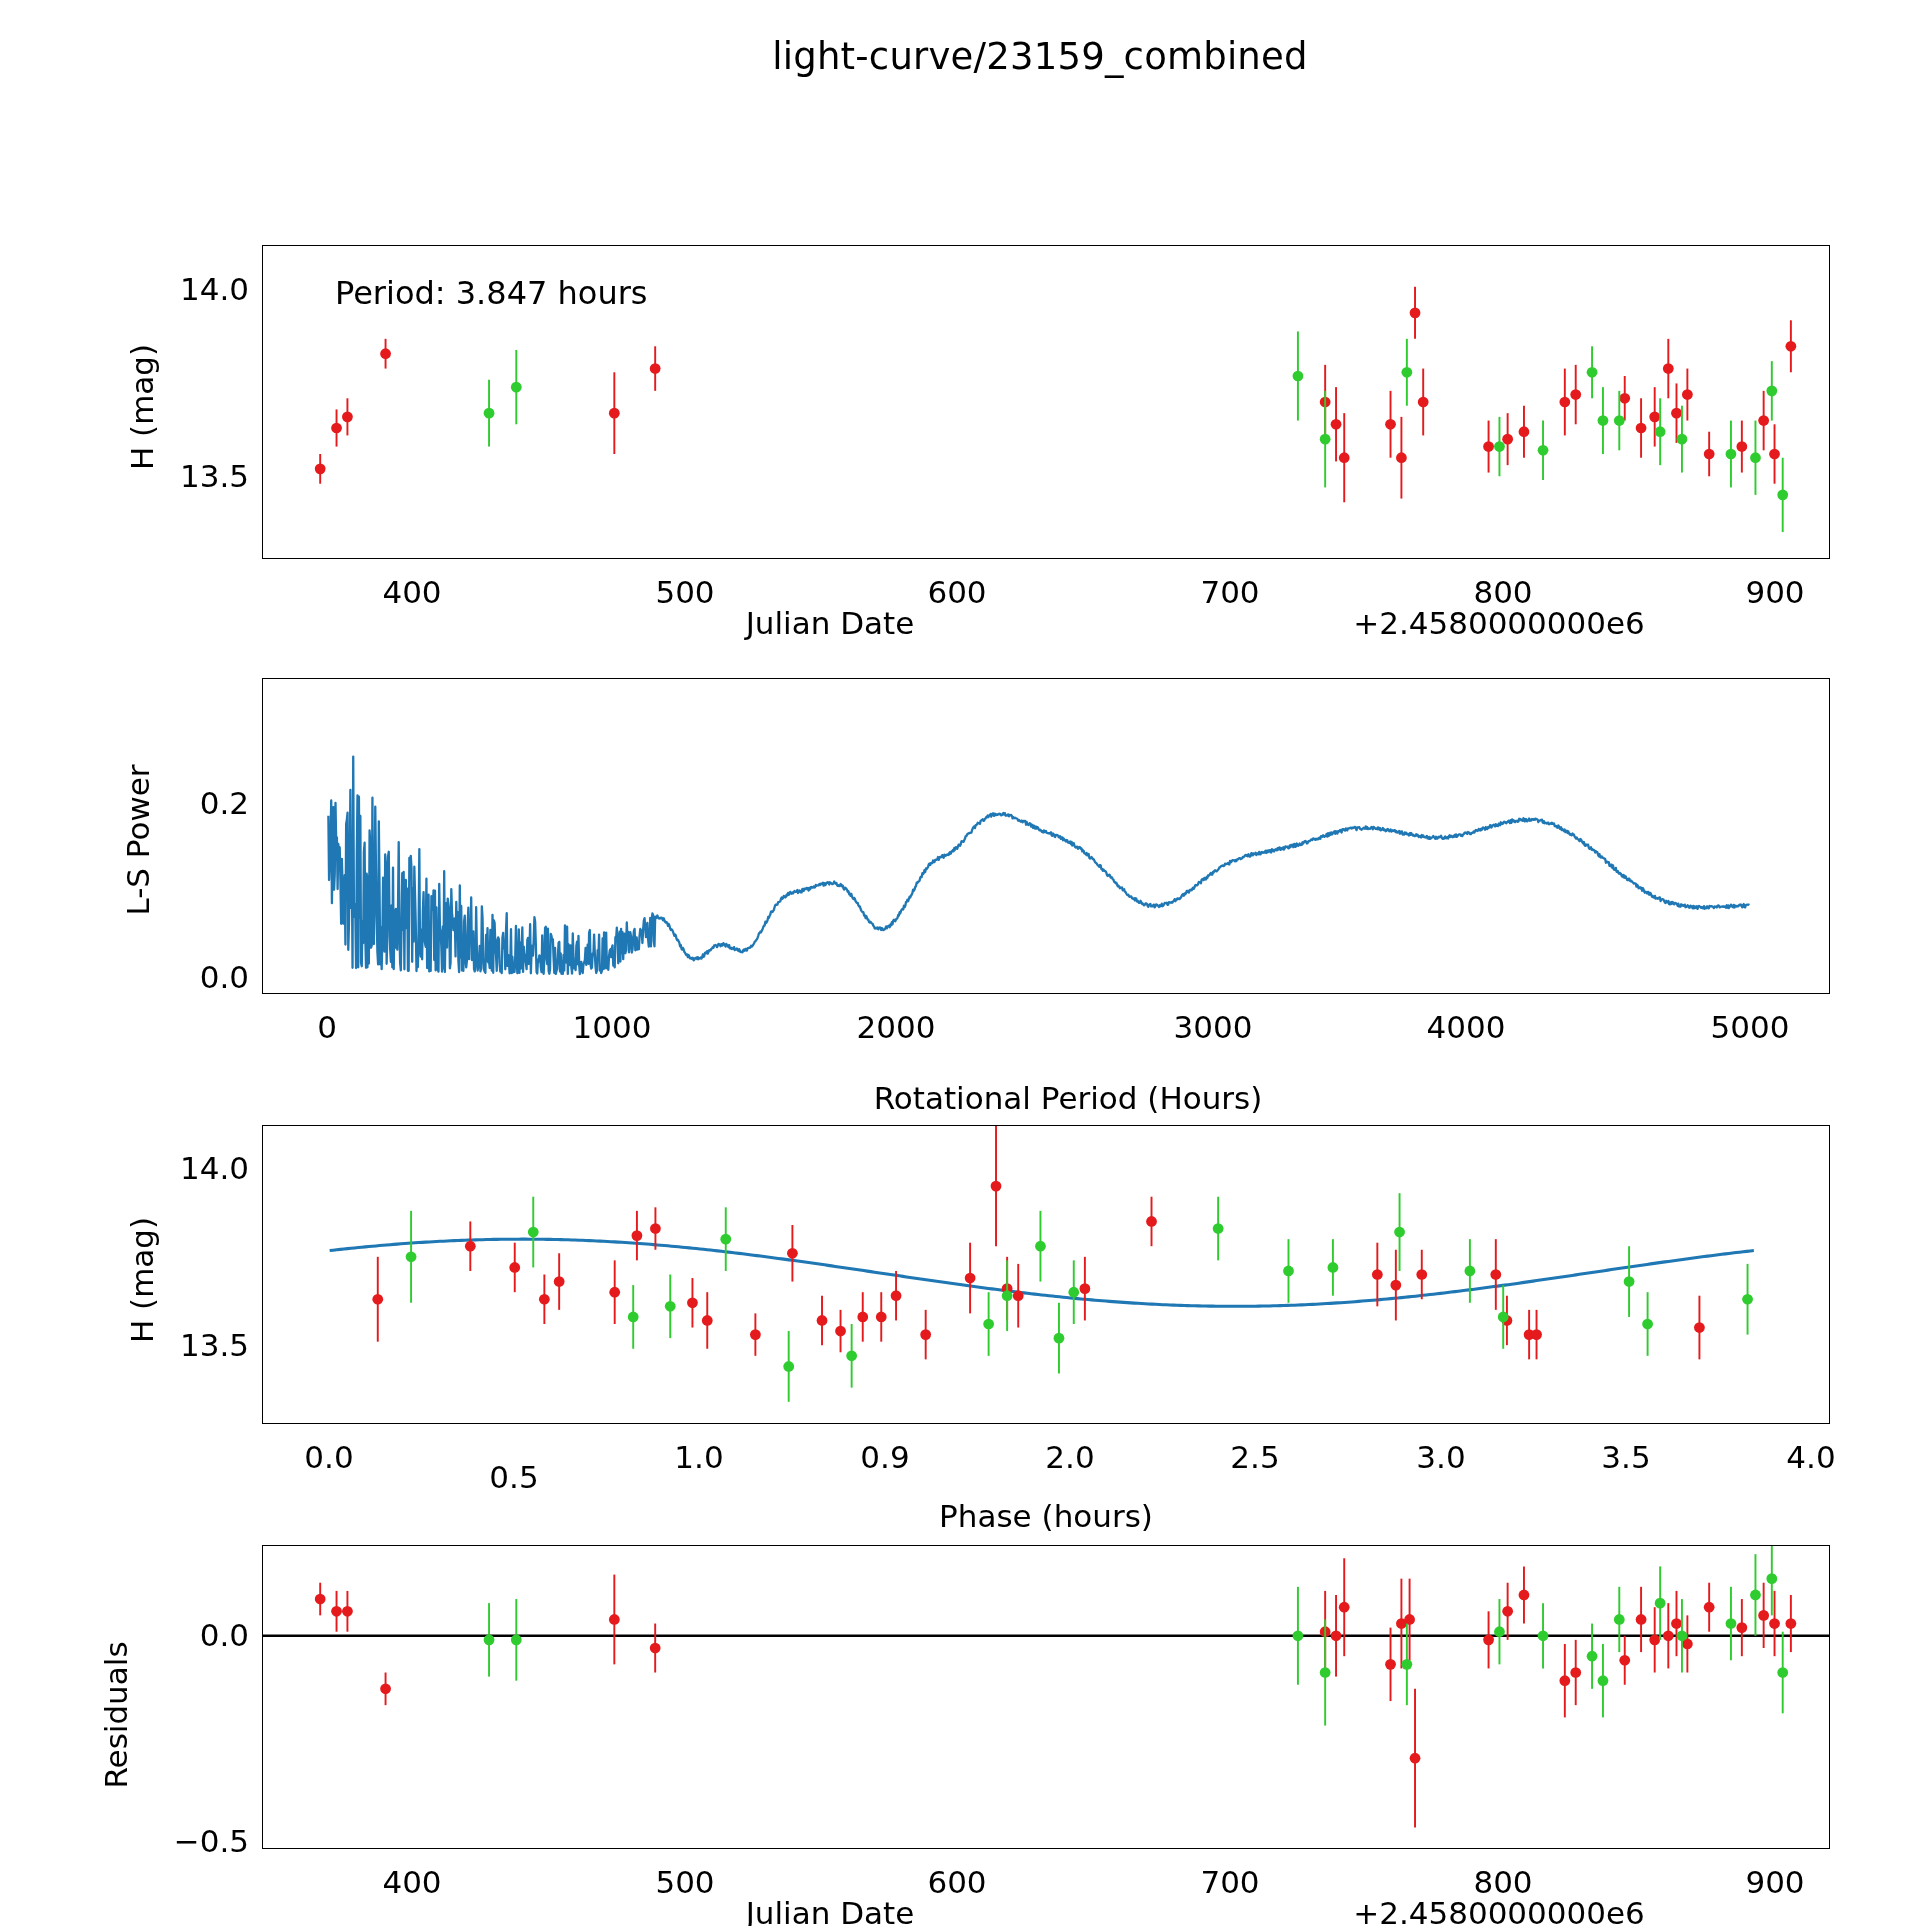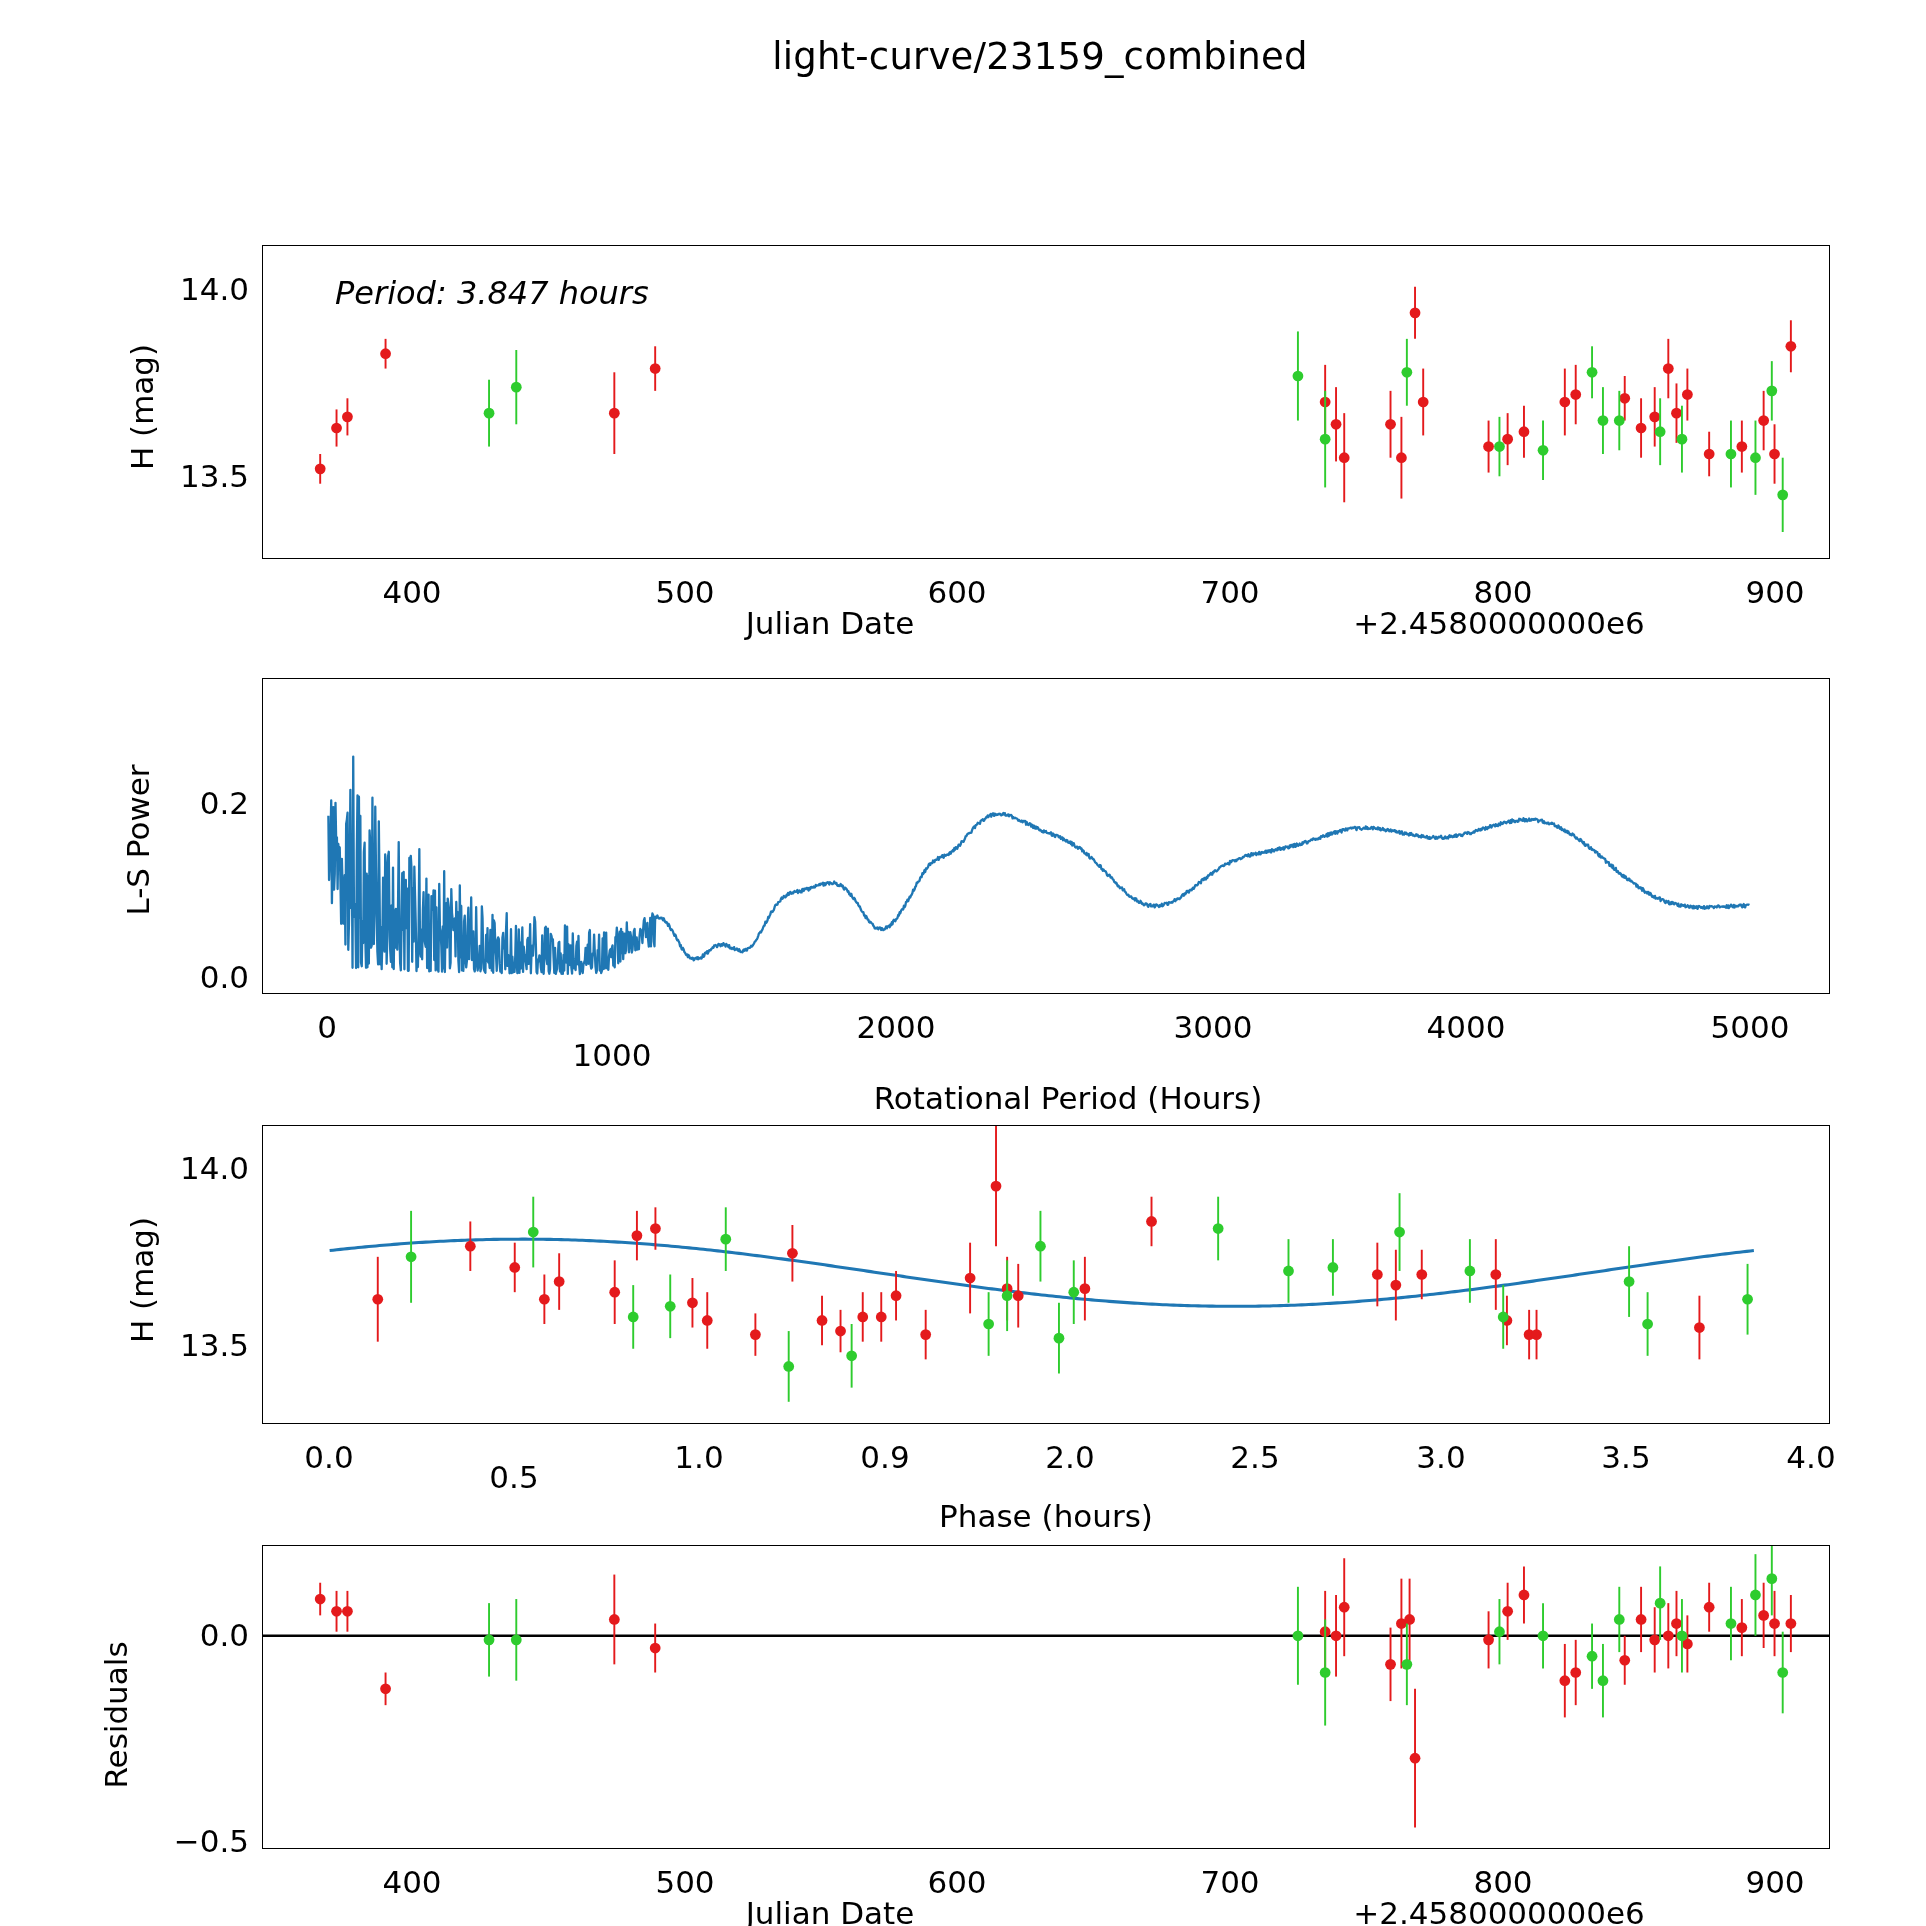--- a/index.html
+++ b/index.html
@@ -23,21 +23,20 @@
     position: absolute;
     top: 35px;
     left: 0;
     width: 2080px;
     text-align: center;
     font-size: 37px;
     letter-spacing: 0.2px;
   }
   .panel {
     position: absolute;
-    font-style: italic;
   }
   .axes {
     position: absolute;
     left: 0;
     top: 0;
     width: 100%;
     height: 100%;
     border: 1.9px solid #000000;
     box-sizing: border-box;
     overflow: hidden;
@@ -214,21 +213,21 @@
     <div class="axes">
       <svg class="plotsvg" id="svg-p2" viewBox="0 0 4070 820" preserveAspectRatio="none">
           <path d="M169.9 357.0 L171.7 525.1 L173.6 470.1 L175.4 420.8 L177.3 317.3 L179.1 585.5 L181.0 433.7 L182.8 334.5 L184.7 550.3 L186.5 508.3 L188.4 323.5 L190.2 424.6 L192.1 413.6 L193.9 548.5 L195.7 430.9 L197.6 459.6 L199.4 440.0 L201.3 529.2 L203.1 639.4 L205.0 469.7 L206.8 540.7 L208.7 638.9 L210.5 557.7 L212.4 512.3 L214.2 693.3 L216.1 378.4 L217.9 367.8 L219.8 349.2 L221.6 707.3 L223.4 640.6 L225.3 506.0 L227.1 289.5 L229.0 598.2 L230.8 466.6 L232.7 754.0 L234.5 202.6 L236.4 621.3 L238.2 587.5 L240.1 621.8 L241.9 754.8 L243.8 454.6 L245.6 304.0 L247.5 752.9 L249.3 307.2 L251.1 622.8 L253.0 357.5 L254.8 740.8 L256.7 750.1 L258.5 631.7 L260.4 689.7 L262.2 452.3 L264.1 427.6 L265.9 675.0 L267.8 754.0 L269.6 508.3 L271.5 753.0 L273.3 515.6 L275.1 743.0 L277.0 395.6 L278.8 429.6 L280.7 701.8 L282.5 696.5 L284.4 309.8 L286.2 644.4 L288.1 692.1 L289.9 582.2 L291.8 333.4 L293.6 492.4 L295.5 619.7 L297.3 711.8 L299.2 745.5 L301.0 371.8 L302.8 536.5 L304.7 745.4 L306.5 647.6 L308.4 757.9 L310.2 678.5 L312.1 518.5 L313.9 691.3 L315.8 711.9 L317.6 458.3 L319.5 488.9 L321.3 743.6 L323.2 672.7 L325.0 463.5 L326.9 451.2 L328.7 625.7 L330.5 705.3 L332.4 738.8 L334.2 591.4 L336.1 752.7 L337.9 492.6 L339.8 757.4 L341.6 603.5 L343.5 701.9 L345.3 600.1 L347.2 668.2 L349.0 706.8 L350.9 597.7 L352.7 426.0 L354.6 651.5 L356.4 741.3 L358.2 760.8 L360.1 647.2 L361.9 507.1 L363.8 655.1 L365.6 503.6 L367.5 758.0 L369.3 529.6 L371.2 524.5 L373.0 650.6 L374.9 547.4 L376.7 761.9 L378.6 762.0 L380.4 466.9 L382.3 481.9 L384.1 461.9 L385.9 494.7 L387.8 738.6 L389.6 546.5 L391.5 685.9 L393.3 490.1 L395.2 565.8 L397.0 638.8 L398.9 762.8 L400.7 717.9 L402.6 752.1 L404.4 652.4 L406.3 444.2 L408.1 709.3 L410.0 724.8 L411.8 654.7 L413.6 731.9 L415.5 605.3 L417.3 556.9 L419.2 675.3 L421.0 689.7 L422.9 699.5 L424.7 521.1 L426.6 754.8 L428.4 740.2 L430.3 563.0 L432.1 763.7 L434.0 727.8 L435.8 762.3 L437.7 567.3 L439.5 588.0 L441.3 603.1 L443.2 551.8 L445.0 734.0 L446.9 552.7 L448.7 760.9 L450.6 596.4 L452.4 708.1 L454.3 758.0 L456.1 764.1 L458.0 535.3 L459.8 650.4 L461.7 661.0 L463.5 698.5 L465.4 764.2 L467.2 646.3 L469.0 755.7 L470.9 502.1 L472.7 765.1 L474.6 627.5 L476.4 585.1 L478.3 701.3 L480.1 573.5 L482.0 587.7 L483.8 604.4 L485.7 755.6 L487.5 741.2 L489.4 548.6 L491.2 610.7 L493.1 629.3 L494.9 655.7 L496.7 650.8 L498.6 625.4 L500.4 724.4 L502.3 582.2 L504.1 654.2 L506.0 609.0 L507.8 735.4 L509.7 765.6 L511.5 539.0 L513.4 727.0 L515.2 592.7 L517.1 761.0 L518.9 718.9 L520.8 762.3 L522.6 633.9 L524.4 618.1 L526.3 734.5 L528.1 753.2 L530.0 735.5 L531.8 645.4 L533.7 597.4 L535.5 731.5 L537.4 647.3 L539.2 684.0 L541.1 570.4 L542.9 733.9 L544.8 719.1 L546.6 659.1 L548.5 756.9 L550.3 763.5 L552.1 744.2 L554.0 596.0 L555.8 706.0 L557.7 761.2 L559.5 751.4 L561.4 736.9 L563.2 696.7 L565.1 763.4 L566.9 755.1 L568.8 593.7 L570.6 624.6 L572.5 729.8 L574.3 759.6 L576.2 764.3 L578.0 767.0 L579.8 668.3 L581.7 735.8 L583.5 650.4 L585.4 740.5 L587.2 730.6 L589.1 754.7 L590.9 655.4 L592.8 670.3 L594.6 761.7 L596.5 616.0 L598.3 767.3 L600.2 630.6 L602.0 637.5 L603.9 700.0 L605.7 722.3 L607.5 762.1 L609.4 680.9 L611.2 674.6 L613.1 679.5 L614.9 743.3 L616.8 764.2 L618.6 754.7 L620.5 767.8 L622.3 675.2 L624.2 663.0 L626.0 703.4 L627.9 685.9 L629.7 758.0 L631.6 657.8 L633.4 611.7 L635.2 749.3 L637.1 720.3 L638.9 726.3 L640.8 768.4 L642.6 756.6 L644.5 653.5 L646.3 768.2 L648.2 725.3 L650.0 766.0 L651.9 753.8 L653.7 764.7 L655.6 725.0 L657.4 644.9 L659.3 740.2 L661.1 768.3 L662.9 766.6 L664.8 653.6 L666.6 767.6 L668.5 688.4 L670.3 756.1 L672.2 694.9 L674.0 649.0 L675.9 765.0 L677.7 698.8 L679.6 718.8 L681.4 732.4 L683.3 742.0 L685.1 757.9 L687.0 681.4 L688.8 676.2 L690.6 743.9 L692.5 706.9 L694.3 640.5 L696.2 768.5 L698.0 711.7 L699.9 696.6 L701.7 722.3 L703.6 681.1 L705.4 622.2 L707.3 633.8 L709.1 693.4 L711.0 765.0 L712.8 769.0 L714.7 732.0 L716.5 737.3 L718.3 721.6 L720.2 725.7 L722.0 752.7 L723.9 765.5 L725.7 669.5 L727.6 755.7 L729.4 769.7 L731.3 727.4 L733.1 650.2 L735.0 647.2 L736.8 727.8 L738.7 744.5 L740.5 651.7 L742.4 763.3 L744.2 769.6 L746.0 758.2 L747.9 665.4 L749.7 670.6 L751.6 682.9 L753.4 679.6 L755.3 729.4 L757.1 767.4 L759.0 702.0 L760.8 770.1 L762.7 762.4 L764.5 757.1 L766.4 724.6 L768.2 689.3 L770.0 686.4 L771.9 763.9 L773.7 716.7 L775.6 769.8 L777.4 737.6 L779.3 770.0 L781.1 720.8 L783.0 761.4 L784.8 643.3 L786.7 716.6 L788.5 740.8 L790.4 646.9 L792.2 770.3 L794.1 693.3 L795.9 747.1 L797.7 737.8 L799.6 695.7 L801.4 752.5 L803.3 769.1 L805.1 664.4 L807.0 730.4 L808.8 755.5 L810.7 746.6 L812.5 760.0 L814.4 697.3 L816.2 686.0 L818.1 745.1 L819.9 671.2 L821.8 747.5 L823.6 770.5 L825.4 739.3 L827.3 738.9 L829.1 760.3 L831.0 767.8 L832.8 745.8 L834.7 739.9 L836.5 734.4 L838.4 702.0 L840.2 746.5 L842.1 720.6 L843.9 693.6 L845.8 743.8 L847.6 662.1 L849.5 655.5 L851.3 745.9 L853.1 756.2 L855.0 753.3 L856.8 716.8 L858.7 722.1 L860.5 667.3 L862.4 715.7 L864.2 751.4 L866.1 767.7 L867.9 761.0 L869.8 707.9 L871.6 732.2 L873.5 667.3 L875.3 761.2 L877.2 752.8 L879.0 767.8 L880.8 761.8 L882.7 677.4 L884.5 757.3 L886.4 661.9 L888.2 756.0 L890.1 720.8 L891.9 662.1 L893.8 755.6 L895.6 744.6 L897.5 759.4 L899.3 723.6 L901.2 709.3 L903.0 705.9 L904.9 726.4 L906.7 702.6 L908.5 695.6 L910.4 748.5 L912.2 744.1 L914.1 753.0 L915.9 673.9 L917.8 678.1 L919.6 649.3 L921.5 682.1 L923.3 742.5 L925.2 679.7 L927.0 660.1 L928.9 737.8 L930.7 652.5 L932.6 715.8 L934.4 661.4 L936.2 731.5 L938.1 673.2 L939.9 664.9 L941.8 716.1 L943.6 707.8 L945.5 635.9 L947.3 685.6 L949.2 660.3 L951.0 713.7 L952.9 693.1 L954.7 661.4 L956.6 672.8 L958.4 714.3 L960.3 706.9 L962.1 680.5 L963.9 658.2 L965.8 652.4 L967.6 708.4 L969.5 707.0 L971.3 675.0 L973.2 706.5 L975.0 704.0 L976.9 705.9 L978.7 670.9 L980.6 652.9 L982.4 655.7 L984.3 665.3 L986.1 689.5 L988.0 653.9 L989.8 630.6 L991.6 624.7 L993.5 647.0 L995.3 673.9 L997.2 652.4 L999.0 636.7 L1000.9 679.9 L1002.7 698.7 L1004.6 696.2 L1006.4 623.7 L1008.3 698.2 L1010.1 632.8 L1012.0 612.4 L1013.8 616.1 L1015.7 685.6 L1017.5 697.9 L1019.3 620.6 L1021.2 624.8 L1023.0 622.1 L1024.9 617.5 L1026.7 623.2 L1028.6 625.4 L1030.4 625.7 L1032.3 623.3 L1034.1 624.9 L1036.0 623.2 L1037.8 626.2 L1039.7 630.3 L1041.5 624.8 L1043.4 630.0 L1045.2 634.6 L1047.0 636.2 L1048.9 634.6 L1050.7 637.8 L1052.6 644.9 L1054.4 639.6 L1056.3 643.5 L1058.1 651.4 L1060.0 655.4 L1061.8 653.5 L1063.7 655.9 L1065.5 659.3 L1067.4 665.7 L1069.2 670.9 L1071.1 667.0 L1072.9 670.1 L1074.7 678.2 L1076.6 682.5 L1078.4 680.9 L1080.3 685.1 L1082.1 688.8 L1084.0 698.2 L1085.8 694.7 L1087.7 704.8 L1089.5 706.8 L1091.4 702.3 L1093.2 705.7 L1095.1 713.1 L1096.9 715.2 L1098.8 719.1 L1100.6 721.1 L1102.4 719.2 L1104.3 726.2 L1106.1 720.8 L1108.0 724.3 L1109.8 729.3 L1111.7 729.8 L1113.5 730.6 L1115.4 728.0 L1117.2 728.1 L1119.1 734.6 L1120.9 733.2 L1122.8 729.2 L1124.6 729.6 L1126.5 727.2 L1128.3 731.6 L1130.1 726.5 L1132.0 731.8 L1133.8 728.8 L1135.7 729.6 L1137.5 727.1 L1139.4 730.1 L1141.2 727.2 L1143.1 719.4 L1144.9 725.8 L1146.8 723.6 L1148.6 715.2 L1150.5 714.0 L1152.3 716.1 L1154.2 710.7 L1156.0 717.1 L1157.8 712.8 L1159.7 708.3 L1161.5 708.1 L1163.4 708.8 L1165.2 704.6 L1167.1 703.7 L1168.9 700.2 L1170.8 701.6 L1172.6 695.8 L1174.5 695.3 L1176.3 694.7 L1178.2 697.0 L1180.0 700.2 L1181.9 696.5 L1183.7 691.8 L1185.5 692.2 L1187.4 693.8 L1189.2 697.8 L1191.1 692.4 L1192.9 696.0 L1194.8 695.9 L1196.6 689.6 L1198.5 693.3 L1200.3 694.4 L1202.2 699.0 L1204.0 692.0 L1205.9 694.2 L1207.7 695.1 L1209.6 700.0 L1211.4 694.9 L1213.2 703.3 L1215.1 703.8 L1216.9 701.9 L1218.8 705.1 L1220.6 702.3 L1222.5 704.3 L1224.3 700.2 L1226.2 708.1 L1228.0 705.7 L1229.9 706.4 L1231.7 703.5 L1233.6 707.5 L1235.4 710.3 L1237.3 705.4 L1239.1 708.6 L1240.9 712.8 L1242.8 711.8 L1244.6 713.3 L1246.5 713.6 L1248.3 707.6 L1250.2 706.2 L1252.0 709.7 L1253.9 704.7 L1255.7 706.6 L1257.6 709.4 L1259.4 703.3 L1261.3 702.1 L1263.1 701.9 L1265.0 702.2 L1266.8 700.3 L1268.6 696.7 L1270.5 698.8 L1272.3 696.7 L1274.2 693.6 L1276.0 691.2 L1277.9 686.3 L1279.7 685.1 L1281.6 681.6 L1283.4 680.0 L1285.3 676.2 L1287.1 670.8 L1289.0 664.1 L1290.8 663.5 L1292.6 659.7 L1294.5 661.7 L1296.3 657.1 L1298.2 653.8 L1300.0 648.3 L1301.9 644.0 L1303.7 643.8 L1305.6 633.6 L1307.4 637.3 L1309.3 634.7 L1311.1 630.9 L1313.0 621.6 L1314.8 624.0 L1316.7 618.5 L1318.5 614.7 L1320.3 607.5 L1322.2 607.0 L1324.0 608.3 L1325.9 605.9 L1327.7 603.0 L1329.6 596.0 L1331.4 590.6 L1333.3 588.8 L1335.1 589.8 L1337.0 589.3 L1338.8 582.9 L1340.7 582.5 L1342.5 581.7 L1344.4 581.1 L1346.2 574.0 L1348.0 570.6 L1349.9 573.9 L1351.7 571.4 L1353.6 566.4 L1355.4 567.7 L1357.3 570.4 L1359.1 568.4 L1361.0 563.2 L1362.8 565.2 L1364.7 558.5 L1366.5 563.7 L1368.4 561.0 L1370.2 555.8 L1372.1 560.2 L1373.9 560.9 L1375.7 557.6 L1377.6 559.9 L1379.4 557.0 L1381.3 553.6 L1383.1 555.2 L1385.0 555.9 L1386.8 554.2 L1388.7 550.9 L1390.5 558.9 L1392.4 555.7 L1394.2 552.2 L1396.1 553.4 L1397.9 557.4 L1399.8 557.3 L1401.6 548.6 L1403.4 548.2 L1405.3 553.5 L1407.1 547.4 L1409.0 549.1 L1410.8 547.2 L1412.7 545.5 L1414.5 549.4 L1416.4 545.9 L1418.2 552.5 L1420.1 545.4 L1421.9 549.1 L1423.8 543.5 L1425.6 543.1 L1427.5 544.5 L1429.3 544.8 L1431.1 541.8 L1433.0 544.4 L1434.8 543.9 L1436.7 537.8 L1438.5 540.2 L1440.4 538.7 L1442.2 538.8 L1444.1 538.8 L1445.9 535.2 L1447.8 538.2 L1449.6 534.3 L1451.5 535.7 L1453.3 534.1 L1455.2 532.0 L1457.0 539.8 L1458.8 533.0 L1460.7 538.5 L1462.5 536.8 L1464.4 532.1 L1466.2 532.6 L1468.1 530.5 L1469.9 533.4 L1471.8 536.7 L1473.6 530.9 L1475.5 532.9 L1477.3 532.9 L1479.2 535.8 L1481.0 535.5 L1482.9 533.5 L1484.7 528.8 L1486.5 533.0 L1488.4 534.8 L1490.2 532.6 L1492.1 538.7 L1493.9 540.1 L1495.8 538.6 L1497.6 540.9 L1499.5 539.5 L1501.3 535.2 L1503.2 541.1 L1505.0 538.8 L1506.9 540.0 L1508.7 547.3 L1510.6 550.1 L1512.4 544.8 L1514.2 545.7 L1516.1 547.7 L1517.9 550.8 L1519.8 555.9 L1521.6 554.4 L1523.5 562.2 L1525.3 559.8 L1527.2 566.3 L1529.0 561.2 L1530.9 568.5 L1532.7 572.2 L1534.6 574.6 L1536.4 571.5 L1538.3 574.0 L1540.1 580.0 L1541.9 583.0 L1543.8 585.2 L1545.6 584.7 L1547.5 591.0 L1549.3 593.8 L1551.2 593.9 L1553.0 599.9 L1554.9 604.6 L1556.7 607.5 L1558.6 608.8 L1560.4 608.9 L1562.3 617.9 L1564.1 617.0 L1566.0 624.2 L1567.8 618.9 L1569.6 623.3 L1571.5 628.3 L1573.3 628.6 L1575.2 634.7 L1577.0 636.0 L1578.9 633.9 L1580.7 636.6 L1582.6 638.2 L1584.4 639.2 L1586.3 644.4 L1588.1 646.5 L1590.0 651.5 L1591.8 651.7 L1593.7 649.7 L1595.5 651.8 L1597.3 648.9 L1599.2 653.7 L1601.0 650.1 L1602.9 648.9 L1604.7 649.1 L1606.6 655.5 L1608.4 650.5 L1610.3 652.5 L1612.1 655.9 L1614.0 654.4 L1615.8 653.7 L1617.7 650.7 L1619.5 646.1 L1621.4 651.3 L1623.2 646.1 L1625.0 645.9 L1626.9 644.1 L1628.7 648.4 L1630.6 641.2 L1632.4 643.4 L1634.3 635.3 L1636.1 640.7 L1638.0 630.9 L1639.8 628.3 L1641.7 631.5 L1643.5 632.6 L1645.4 626.9 L1647.2 626.6 L1649.1 623.6 L1650.9 616.2 L1652.7 617.6 L1654.6 608.9 L1656.4 611.8 L1658.3 605.3 L1660.1 602.0 L1662.0 600.9 L1663.8 602.0 L1665.7 592.2 L1667.5 596.0 L1669.4 592.0 L1671.2 582.1 L1673.1 582.2 L1674.9 576.2 L1676.8 580.0 L1678.6 574.0 L1680.4 568.7 L1682.3 570.4 L1684.1 565.6 L1686.0 563.2 L1687.8 558.8 L1689.7 550.0 L1691.5 553.2 L1693.4 549.4 L1695.2 542.9 L1697.1 540.9 L1698.9 531.7 L1700.8 532.6 L1702.6 529.0 L1704.5 529.2 L1706.3 527.0 L1708.1 518.8 L1710.0 516.2 L1711.8 517.4 L1713.7 507.0 L1715.5 509.2 L1717.4 506.7 L1719.2 499.0 L1721.1 504.1 L1722.9 494.5 L1724.8 496.1 L1726.6 494.0 L1728.5 490.8 L1730.3 484.0 L1732.2 481.9 L1734.0 485.7 L1735.8 480.7 L1737.7 480.6 L1739.5 481.0 L1741.4 474.0 L1743.2 475.2 L1745.1 478.2 L1746.9 472.1 L1748.8 472.0 L1750.6 472.0 L1752.5 470.7 L1754.3 464.9 L1756.2 472.5 L1758.0 466.8 L1759.9 464.4 L1761.7 465.5 L1763.5 464.8 L1765.4 459.8 L1767.2 465.4 L1769.1 466.6 L1770.9 458.8 L1772.8 460.5 L1774.6 461.8 L1776.5 459.5 L1778.3 458.3 L1780.2 458.7 L1782.0 459.5 L1783.9 454.1 L1785.7 452.2 L1787.5 456.4 L1789.4 450.4 L1791.2 450.2 L1793.1 446.3 L1794.9 450.0 L1796.8 441.4 L1798.6 445.9 L1800.5 439.3 L1802.3 439.7 L1804.2 443.3 L1806.0 438.1 L1807.9 432.4 L1809.7 433.5 L1811.6 435.7 L1813.4 431.4 L1815.2 424.2 L1817.1 423.5 L1818.9 424.8 L1820.8 425.3 L1822.6 420.9 L1824.5 416.5 L1826.3 410.1 L1828.2 410.0 L1830.0 405.9 L1831.9 403.7 L1833.7 403.6 L1835.6 401.8 L1837.4 402.2 L1839.3 401.7 L1841.1 401.2 L1842.9 394.5 L1844.8 389.7 L1846.6 386.6 L1848.5 384.8 L1850.3 389.4 L1852.2 381.8 L1854.0 381.7 L1855.9 379.2 L1857.7 375.4 L1859.6 376.5 L1861.4 376.9 L1863.3 378.3 L1865.1 370.7 L1867.0 368.9 L1868.8 368.7 L1870.6 366.1 L1872.5 370.5 L1874.3 369.8 L1876.2 365.2 L1878.0 364.2 L1879.9 360.5 L1881.7 361.3 L1883.6 356.5 L1885.4 360.6 L1887.3 356.0 L1889.1 356.2 L1891.0 352.6 L1892.8 359.7 L1894.7 354.0 L1896.5 350.8 L1898.3 350.9 L1900.2 357.3 L1902.0 351.7 L1903.9 354.8 L1905.7 355.6 L1907.6 353.1 L1909.4 354.5 L1911.3 352.9 L1913.1 351.7 L1915.0 353.5 L1916.8 352.4 L1918.7 356.1 L1920.5 355.3 L1922.4 354.0 L1924.2 349.9 L1926.0 354.2 L1927.9 350.2 L1929.7 356.6 L1931.6 356.4 L1933.4 356.9 L1935.3 354.0 L1937.1 353.7 L1939.0 358.7 L1940.8 354.9 L1942.7 356.2 L1944.5 355.0 L1946.4 357.5 L1948.2 364.1 L1950.1 360.7 L1951.9 363.6 L1953.7 362.5 L1955.6 362.4 L1957.4 363.9 L1959.3 364.3 L1961.1 366.1 L1963.0 370.2 L1964.8 368.1 L1966.7 370.0 L1968.5 372.1 L1970.4 372.1 L1972.2 369.7 L1974.1 374.4 L1975.9 372.2 L1977.8 370.3 L1979.6 372.4 L1981.4 371.0 L1983.3 380.6 L1985.1 374.0 L1987.0 379.6 L1988.8 381.4 L1990.7 380.3 L1992.5 376.6 L1994.4 377.6 L1996.2 385.5 L1998.1 380.2 L1999.9 384.0 L2001.8 389.1 L2003.6 382.7 L2005.5 389.2 L2007.3 390.8 L2009.1 385.3 L2011.0 390.8 L2012.8 386.7 L2014.7 389.0 L2016.5 393.5 L2018.4 395.3 L2020.2 393.8 L2022.1 395.9 L2023.9 399.0 L2025.8 397.5 L2027.6 400.7 L2029.5 395.2 L2031.3 399.9 L2033.2 397.3 L2035.0 397.0 L2036.8 402.1 L2038.7 402.3 L2040.5 402.9 L2042.4 402.3 L2044.2 403.5 L2046.1 402.2 L2047.9 400.4 L2049.8 408.9 L2051.6 409.4 L2053.5 403.4 L2055.3 405.7 L2057.2 411.3 L2059.0 412.5 L2060.9 407.3 L2062.7 406.9 L2064.5 407.8 L2066.4 408.8 L2068.2 413.1 L2070.1 414.0 L2071.9 410.6 L2073.8 417.5 L2075.6 414.4 L2077.5 413.8 L2079.3 421.1 L2081.2 416.6 L2083.0 419.3 L2084.9 422.5 L2086.7 424.6 L2088.6 420.5 L2090.4 421.3 L2092.2 426.9 L2094.1 427.9 L2095.9 427.2 L2097.8 424.3 L2099.6 431.1 L2101.5 425.2 L2103.3 434.8 L2105.2 434.2 L2107.0 428.8 L2108.9 434.4 L2110.7 438.9 L2112.6 440.2 L2114.4 438.1 L2116.3 438.1 L2118.1 443.4 L2119.9 441.7 L2121.8 438.5 L2123.6 439.5 L2125.5 443.6 L2127.3 442.3 L2129.2 450.1 L2131.0 447.1 L2132.9 448.6 L2134.7 455.5 L2136.6 455.6 L2138.4 458.2 L2140.3 454.0 L2142.1 460.6 L2144.0 460.0 L2145.8 457.0 L2147.6 467.2 L2149.5 468.9 L2151.3 467.9 L2153.2 465.0 L2155.0 467.2 L2156.9 470.2 L2158.7 470.3 L2160.6 473.9 L2162.4 478.3 L2164.3 479.8 L2166.1 480.9 L2168.0 483.9 L2169.8 486.8 L2171.7 487.8 L2173.5 490.2 L2175.3 485.7 L2177.2 487.0 L2179.0 496.6 L2180.9 495.8 L2182.7 500.9 L2184.6 497.5 L2186.4 500.9 L2188.3 501.9 L2190.1 502.2 L2192.0 506.4 L2193.8 512.8 L2195.7 514.5 L2197.5 512.3 L2199.4 510.8 L2201.2 512.8 L2203.0 518.5 L2204.9 517.3 L2206.7 518.5 L2208.6 523.5 L2210.4 523.7 L2212.3 530.2 L2214.1 530.0 L2216.0 533.5 L2217.8 532.2 L2219.7 536.6 L2221.5 541.3 L2223.4 539.8 L2225.2 542.6 L2227.1 546.5 L2228.9 544.5 L2230.7 545.5 L2232.6 544.3 L2234.4 551.9 L2236.3 551.1 L2238.1 548.9 L2240.0 555.6 L2241.8 556.4 L2243.7 560.3 L2245.5 563.5 L2247.4 564.5 L2249.2 563.5 L2251.1 567.8 L2252.9 568.9 L2254.8 567.7 L2256.6 567.6 L2258.4 572.0 L2260.3 573.7 L2262.1 574.4 L2264.0 572.8 L2265.8 578.5 L2267.7 572.5 L2269.5 573.3 L2271.4 580.7 L2273.2 578.7 L2275.1 582.7 L2276.9 584.6 L2278.8 584.1 L2280.6 579.2 L2282.5 582.5 L2284.3 586.9 L2286.1 586.1 L2288.0 589.5 L2289.8 591.0 L2291.7 589.9 L2293.5 585.9 L2295.4 585.8 L2297.2 587.4 L2299.1 592.6 L2300.9 595.0 L2302.8 589.7 L2304.6 588.3 L2306.5 587.5 L2308.3 593.8 L2310.1 593.0 L2312.0 593.6 L2313.8 590.1 L2315.7 589.1 L2317.5 596.5 L2319.4 593.3 L2321.2 588.7 L2323.1 589.1 L2324.9 591.7 L2326.8 591.8 L2328.6 595.3 L2330.5 590.8 L2332.3 593.7 L2334.2 590.3 L2336.0 587.0 L2337.8 593.5 L2339.7 591.7 L2341.5 589.3 L2343.4 584.7 L2345.2 585.5 L2347.1 585.1 L2348.9 584.2 L2350.8 589.8 L2352.6 589.2 L2354.5 583.0 L2356.3 583.3 L2358.2 583.4 L2360.0 584.4 L2361.9 582.3 L2363.7 583.6 L2365.5 580.7 L2367.4 579.9 L2369.2 574.8 L2371.1 580.3 L2372.9 575.9 L2374.8 576.5 L2376.6 572.8 L2378.5 572.7 L2380.3 574.7 L2382.2 574.7 L2384.0 571.9 L2385.9 570.6 L2387.7 566.1 L2389.6 562.7 L2391.4 561.9 L2393.2 565.9 L2395.1 559.7 L2396.9 562.3 L2398.8 559.1 L2400.6 553.7 L2402.5 556.4 L2404.3 553.0 L2406.2 557.8 L2408.0 553.5 L2409.9 550.1 L2411.7 551.6 L2413.6 551.7 L2415.4 546.9 L2417.3 544.9 L2419.1 548.1 L2420.9 544.0 L2422.8 538.7 L2424.6 537.7 L2426.5 538.8 L2428.3 538.6 L2430.2 535.9 L2432.0 530.2 L2433.9 531.1 L2435.7 529.8 L2437.6 533.3 L2439.4 524.4 L2441.3 522.5 L2443.1 522.3 L2445.0 525.3 L2446.8 519.6 L2448.6 520.1 L2450.5 523.6 L2452.3 517.5 L2454.2 520.1 L2456.0 512.8 L2457.9 513.9 L2459.7 511.8 L2461.6 509.4 L2463.4 506.3 L2465.3 510.7 L2467.1 511.0 L2469.0 503.6 L2470.8 505.1 L2472.7 500.5 L2474.5 499.5 L2476.3 501.8 L2478.2 502.4 L2480.0 500.7 L2481.9 498.3 L2483.7 496.5 L2485.6 492.2 L2487.4 491.7 L2489.3 489.2 L2491.1 488.2 L2493.0 487.4 L2494.8 487.0 L2496.7 488.3 L2498.5 487.0 L2500.4 482.1 L2502.2 484.0 L2504.0 482.7 L2505.9 482.5 L2507.7 480.7 L2509.6 483.8 L2511.4 484.2 L2513.3 474.8 L2515.1 478.8 L2517.0 477.5 L2518.8 473.7 L2520.7 473.2 L2522.5 473.7 L2524.4 473.4 L2526.2 476.0 L2528.1 472.7 L2529.9 475.5 L2531.7 471.3 L2533.6 471.0 L2535.4 469.2 L2537.3 467.6 L2539.1 467.8 L2541.0 470.5 L2542.8 469.0 L2544.7 468.3 L2546.5 464.9 L2548.4 465.6 L2550.2 463.3 L2552.1 460.8 L2553.9 459.4 L2555.8 461.7 L2557.6 459.6 L2559.4 463.0 L2561.3 457.7 L2563.1 462.5 L2565.0 464.1 L2566.8 462.6 L2568.7 454.7 L2570.5 455.2 L2572.4 460.5 L2574.2 455.3 L2576.1 456.6 L2577.9 457.1 L2579.8 453.6 L2581.6 459.7 L2583.5 456.0 L2585.3 455.3 L2587.1 457.7 L2589.0 451.7 L2590.8 457.7 L2592.7 457.9 L2594.5 452.6 L2596.4 451.6 L2598.2 454.1 L2600.1 453.5 L2601.9 451.7 L2603.8 452.9 L2605.6 448.5 L2607.5 454.1 L2609.3 448.1 L2611.2 452.4 L2613.0 447.5 L2614.8 449.9 L2616.7 446.8 L2618.5 452.9 L2620.4 452.8 L2622.2 444.5 L2624.1 448.6 L2625.9 446.3 L2627.8 450.4 L2629.6 446.9 L2631.5 444.7 L2633.3 445.5 L2635.2 447.4 L2637.0 441.5 L2638.9 445.1 L2640.7 440.4 L2642.5 440.0 L2644.4 446.2 L2646.2 441.7 L2648.1 444.8 L2649.9 443.6 L2651.8 439.5 L2653.6 445.4 L2655.5 441.8 L2657.3 437.0 L2659.2 439.0 L2661.0 437.7 L2662.9 437.5 L2664.7 442.5 L2666.6 442.0 L2668.4 434.9 L2670.2 439.1 L2672.1 433.4 L2673.9 435.9 L2675.8 432.9 L2677.6 439.2 L2679.5 430.9 L2681.3 430.5 L2683.2 438.5 L2685.0 436.7 L2686.9 429.7 L2688.7 432.7 L2690.6 435.6 L2692.4 433.3 L2694.3 429.7 L2696.1 433.8 L2697.9 432.5 L2699.8 433.1 L2701.6 426.3 L2703.5 429.4 L2705.3 426.4 L2707.2 423.8 L2709.0 422.8 L2710.9 424.6 L2712.7 429.5 L2714.6 429.1 L2716.4 424.2 L2718.3 423.2 L2720.1 423.8 L2722.0 421.5 L2723.8 419.3 L2725.6 419.0 L2727.5 420.6 L2729.3 416.3 L2731.2 416.8 L2733.0 418.4 L2734.9 419.9 L2736.7 417.0 L2738.6 419.1 L2740.4 417.0 L2742.3 418.3 L2744.1 415.2 L2746.0 414.3 L2747.8 417.4 L2749.7 410.6 L2751.5 411.1 L2753.3 411.9 L2755.2 408.2 L2757.0 410.6 L2758.9 412.1 L2760.7 409.4 L2762.6 409.4 L2764.4 404.7 L2766.3 411.6 L2768.1 402.6 L2770.0 409.9 L2771.8 406.9 L2773.7 401.1 L2775.5 406.7 L2777.4 401.0 L2779.2 405.8 L2781.0 401.8 L2782.9 399.5 L2784.7 397.8 L2786.6 404.2 L2788.4 397.3 L2790.3 402.5 L2792.1 403.8 L2794.0 397.2 L2795.8 398.9 L2797.7 396.8 L2799.5 394.2 L2801.4 397.8 L2803.2 400.8 L2805.0 392.7 L2806.9 392.2 L2808.7 392.0 L2810.6 395.3 L2812.4 395.7 L2814.3 390.2 L2816.1 391.4 L2818.0 395.4 L2819.8 390.3 L2821.7 390.1 L2823.5 390.3 L2825.4 388.7 L2827.2 388.3 L2829.1 390.5 L2830.9 388.0 L2832.7 389.5 L2834.6 388.5 L2836.4 386.9 L2838.3 386.2 L2840.1 390.0 L2842.0 394.7 L2843.8 387.7 L2845.7 388.3 L2847.5 387.5 L2849.4 386.8 L2851.2 391.3 L2853.1 391.9 L2854.9 393.6 L2856.8 392.2 L2858.6 390.9 L2860.4 388.6 L2862.3 390.6 L2864.1 391.0 L2866.0 384.7 L2867.8 391.0 L2869.7 386.8 L2871.5 391.9 L2873.4 390.2 L2875.2 390.6 L2877.1 391.5 L2878.9 390.2 L2880.8 386.5 L2882.6 387.1 L2884.5 392.5 L2886.3 386.3 L2888.1 387.8 L2890.0 389.7 L2891.8 391.5 L2893.7 390.8 L2895.5 392.2 L2897.4 387.5 L2899.2 387.9 L2901.1 393.4 L2902.9 389.5 L2904.8 395.4 L2906.6 393.6 L2908.5 393.0 L2910.3 389.0 L2912.2 394.6 L2914.0 392.7 L2915.8 393.7 L2917.7 397.6 L2919.5 396.8 L2921.4 392.8 L2923.2 391.5 L2925.1 394.6 L2926.9 397.5 L2928.8 395.0 L2930.6 392.8 L2932.5 398.7 L2934.3 396.8 L2936.2 394.9 L2938.0 396.9 L2939.9 394.9 L2941.7 394.8 L2943.5 399.8 L2945.4 397.1 L2947.2 401.2 L2949.1 399.6 L2950.9 400.2 L2952.8 396.8 L2954.6 404.0 L2956.5 403.2 L2958.3 398.0 L2960.2 397.9 L2962.0 406.4 L2963.9 403.7 L2965.7 406.5 L2967.6 400.6 L2969.4 404.5 L2971.2 401.4 L2973.1 405.3 L2974.9 404.6 L2976.8 406.3 L2978.6 408.6 L2980.5 402.5 L2982.3 407.2 L2984.2 402.3 L2986.0 405.8 L2987.9 408.5 L2989.7 406.9 L2991.6 409.7 L2993.4 410.5 L2995.3 408.7 L2997.1 405.4 L2998.9 409.0 L3000.8 406.5 L3002.6 411.0 L3004.5 412.7 L3006.3 410.3 L3008.2 409.9 L3010.0 413.8 L3011.9 407.4 L3013.7 412.0 L3015.6 408.9 L3017.4 412.9 L3019.3 412.9 L3021.1 413.9 L3023.0 412.0 L3024.8 409.6 L3026.6 416.3 L3028.5 413.4 L3030.3 417.5 L3032.2 412.7 L3034.0 417.3 L3035.9 415.8 L3037.7 414.1 L3039.6 413.3 L3041.4 410.1 L3043.3 412.7 L3045.1 414.1 L3047.0 417.4 L3048.8 412.0 L3050.7 416.7 L3052.5 416.5 L3054.3 413.1 L3056.2 411.8 L3058.0 413.5 L3059.9 412.5 L3061.7 409.4 L3063.6 414.1 L3065.4 417.3 L3067.3 416.0 L3069.1 417.5 L3071.0 412.8 L3072.8 411.1 L3074.7 416.0 L3076.5 415.4 L3078.4 413.1 L3080.2 416.6 L3082.0 410.4 L3083.9 408.2 L3085.7 412.5 L3087.6 409.2 L3089.4 410.9 L3091.3 413.1 L3093.1 410.6 L3095.0 412.5 L3096.8 407.5 L3098.7 411.3 L3100.5 405.6 L3102.4 412.4 L3104.2 410.7 L3106.1 407.8 L3107.9 405.9 L3109.7 405.7 L3111.6 405.8 L3113.4 409.2 L3115.3 407.1 L3117.1 410.1 L3119.0 405.9 L3120.8 405.1 L3122.7 401.5 L3124.5 401.9 L3126.4 400.6 L3128.2 403.5 L3130.1 404.5 L3131.9 399.7 L3133.8 401.4 L3135.6 401.4 L3137.4 405.1 L3139.3 405.3 L3141.1 402.4 L3143.0 401.4 L3144.8 401.5 L3146.7 397.8 L3148.5 400.9 L3150.4 396.9 L3152.2 394.4 L3154.1 395.3 L3155.9 397.0 L3157.8 396.1 L3159.6 391.5 L3161.5 395.0 L3163.3 395.7 L3165.1 391.8 L3167.0 394.6 L3168.8 389.8 L3170.7 387.7 L3172.5 390.2 L3174.4 389.4 L3176.2 393.8 L3178.1 386.5 L3179.9 390.1 L3181.8 392.0 L3183.6 386.9 L3185.5 388.8 L3187.3 387.1 L3189.2 381.6 L3191.0 387.1 L3192.8 388.0 L3194.7 382.1 L3196.5 382.7 L3198.4 380.5 L3200.2 381.6 L3202.1 384.9 L3203.9 379.2 L3205.8 383.6 L3207.6 382.6 L3209.5 383.9 L3211.3 377.9 L3213.2 381.6 L3215.0 381.9 L3216.9 374.2 L3218.7 375.7 L3220.5 378.8 L3222.4 377.9 L3224.2 374.1 L3226.1 372.5 L3227.9 373.6 L3229.8 376.0 L3231.6 376.8 L3233.5 373.0 L3235.3 373.0 L3237.2 369.8 L3239.0 373.1 L3240.9 376.1 L3242.7 368.6 L3244.6 375.7 L3246.4 366.7 L3248.2 371.7 L3250.1 368.6 L3251.9 372.4 L3253.8 374.0 L3255.6 370.9 L3257.5 371.8 L3259.3 370.0 L3261.2 373.0 L3263.0 372.1 L3264.9 365.0 L3266.7 365.6 L3268.6 366.0 L3270.4 369.3 L3272.3 369.2 L3274.1 370.5 L3275.9 363.5 L3277.8 365.5 L3279.6 371.9 L3281.5 366.1 L3283.3 366.0 L3285.2 371.9 L3287.0 370.1 L3288.9 369.4 L3290.7 364.4 L3292.6 370.3 L3294.4 367.3 L3296.3 369.3 L3298.1 365.6 L3300.0 366.3 L3301.8 367.9 L3303.6 365.3 L3305.5 367.6 L3307.3 364.8 L3309.2 365.5 L3311.0 366.2 L3312.9 367.9 L3314.7 373.7 L3316.6 369.8 L3318.4 370.1 L3320.3 369.0 L3322.1 367.6 L3324.0 367.3 L3325.8 374.3 L3327.6 376.1 L3329.5 371.6 L3331.3 376.7 L3333.2 375.5 L3335.0 376.0 L3336.9 377.7 L3338.7 374.9 L3340.6 375.2 L3342.4 379.6 L3344.3 378.3 L3346.1 377.1 L3348.0 378.3 L3349.8 375.1 L3351.7 378.5 L3353.5 378.3 L3355.3 377.2 L3357.2 384.4 L3359.0 382.9 L3360.9 384.0 L3362.7 387.8 L3364.6 388.6 L3366.4 382.5 L3368.3 385.1 L3370.1 390.4 L3372.0 391.8 L3373.8 387.2 L3375.7 394.4 L3377.5 392.3 L3379.4 394.3 L3381.2 396.9 L3383.0 393.2 L3384.9 399.7 L3386.7 398.3 L3388.6 396.1 L3390.4 402.1 L3392.3 397.8 L3394.1 401.9 L3396.0 406.0 L3397.8 404.5 L3399.7 407.8 L3401.5 408.2 L3403.4 403.6 L3405.2 406.0 L3407.1 406.5 L3408.9 411.6 L3410.7 413.9 L3412.6 416.6 L3414.4 413.6 L3416.3 417.6 L3418.1 418.9 L3420.0 421.3 L3421.8 423.4 L3423.7 417.8 L3425.5 419.0 L3427.4 423.7 L3429.2 426.5 L3431.1 429.6 L3432.9 425.7 L3434.8 434.2 L3436.6 435.6 L3438.4 432.2 L3440.3 434.5 L3442.1 432.8 L3444.0 432.6 L3445.8 441.0 L3447.7 443.6 L3449.5 441.8 L3451.4 439.2 L3453.2 445.8 L3455.1 444.3 L3456.9 446.9 L3458.8 446.2 L3460.6 447.5 L3462.5 453.4 L3464.3 449.7 L3466.1 451.9 L3468.0 452.3 L3469.8 458.9 L3471.7 462.9 L3473.5 457.3 L3475.4 465.1 L3477.2 466.2 L3479.1 463.1 L3480.9 466.7 L3482.8 466.7 L3484.6 467.9 L3486.5 469.3 L3488.3 469.7 L3490.2 479.8 L3492.0 476.3 L3493.8 478.8 L3495.7 478.4 L3497.5 478.1 L3499.4 487.8 L3501.2 484.6 L3503.1 489.4 L3504.9 484.8 L3506.8 493.0 L3508.6 486.9 L3510.5 497.0 L3512.3 498.5 L3514.2 497.4 L3516.0 493.2 L3517.9 503.5 L3519.7 503.9 L3521.5 501.9 L3523.4 507.9 L3525.2 508.8 L3527.1 506.8 L3528.9 508.2 L3530.8 513.5 L3532.6 515.8 L3534.5 511.4 L3536.3 518.1 L3538.2 513.2 L3540.0 519.2 L3541.9 515.9 L3543.7 521.1 L3545.6 525.3 L3547.4 525.5 L3549.2 521.6 L3551.1 521.6 L3552.9 526.9 L3554.8 528.2 L3556.6 526.9 L3558.5 529.8 L3560.3 531.1 L3562.2 533.9 L3564.0 533.0 L3565.9 534.6 L3567.7 534.4 L3569.6 542.3 L3571.4 537.3 L3573.3 540.1 L3575.1 546.4 L3576.9 546.0 L3578.8 543.8 L3580.6 547.2 L3582.5 544.8 L3584.3 553.0 L3586.2 546.3 L3588.0 549.1 L3589.9 555.7 L3591.7 558.0 L3593.6 555.6 L3595.4 556.7 L3597.3 560.1 L3599.1 555.8 L3601.0 557.0 L3602.8 563.4 L3604.6 558.5 L3606.5 559.4 L3608.3 564.9 L3610.2 568.8 L3612.0 566.4 L3613.9 570.3 L3615.7 571.0 L3617.6 566.3 L3619.4 573.7 L3621.3 572.6 L3623.1 571.9 L3625.0 574.2 L3626.8 572.8 L3628.7 570.5 L3630.5 570.6 L3632.3 579.9 L3634.2 575.8 L3636.0 575.7 L3637.9 574.8 L3639.7 576.0 L3641.6 579.9 L3643.4 583.3 L3645.3 585.1 L3647.1 579.2 L3649.0 581.9 L3650.8 583.5 L3652.7 579.8 L3654.5 588.0 L3656.4 588.5 L3658.2 583.4 L3660.0 587.4 L3661.9 581.9 L3663.7 586.3 L3665.6 583.3 L3667.4 588.6 L3669.3 586.9 L3671.1 585.0 L3673.0 586.0 L3674.8 587.7 L3676.7 592.2 L3678.5 586.8 L3680.4 594.2 L3682.2 592.5 L3684.1 594.5 L3685.9 588.3 L3687.7 591.4 L3689.6 590.0 L3691.4 592.2 L3693.3 592.5 L3695.1 589.2 L3697.0 596.1 L3698.8 595.1 L3700.7 594.0 L3702.5 590.7 L3704.4 593.2 L3706.2 596.9 L3708.1 597.4 L3709.9 592.0 L3711.8 593.1 L3713.6 594.0 L3715.4 598.8 L3717.3 592.3 L3719.1 599.1 L3721.0 593.9 L3722.8 597.8 L3724.7 595.6 L3726.5 593.4 L3728.4 600.2 L3730.2 595.4 L3732.1 592.4 L3733.9 594.1 L3735.8 594.8 L3737.6 597.5 L3739.5 595.4 L3741.3 598.4 L3743.1 599.1 L3745.0 593.2 L3746.8 599.9 L3748.7 597.6 L3750.5 598.6 L3752.4 593.6 L3754.2 593.6 L3756.1 598.9 L3757.9 598.4 L3759.8 592.3 L3761.6 594.0 L3763.5 593.4 L3765.3 593.4 L3767.2 594.6 L3769.0 595.3 L3770.8 598.2 L3772.7 594.1 L3774.5 594.3 L3776.4 595.3 L3778.2 596.5 L3780.1 592.4 L3781.9 591.0 L3783.8 592.0 L3785.6 596.2 L3787.5 595.7 L3789.3 594.5 L3791.2 594.4 L3793.0 594.7 L3794.9 593.5 L3796.7 595.1 L3798.5 593.8 L3800.4 595.6 L3802.2 597.3 L3804.1 590.8 L3805.9 597.4 L3807.8 591.3 L3809.6 598.1 L3811.5 592.3 L3813.3 594.2 L3815.2 589.1 L3817.0 593.9 L3818.9 592.0 L3820.7 596.3 L3822.5 589.9 L3824.4 596.7 L3826.2 591.7 L3828.1 592.4 L3829.9 594.2 L3831.8 592.7 L3833.6 593.9 L3835.5 591.9 L3837.3 589.2 L3839.2 590.5 L3841.0 589.1 L3842.9 593.7 L3844.7 596.2 L3846.6 590.1 L3848.4 587.8 L3850.2 595.4 L3852.1 596.5 L3853.9 590.3 L3855.8 590.1 L3857.6 589.0 L3859.5 589.4 L3861.3 589.3 L3863.2 590.2 " fill="none" stroke="#1f77b4" stroke-width="6" stroke-linejoin="round"></path>
         </svg>
     </div>
   </div>
   <div class="ylabel" style="left:62px; top:822px; transform:rotate(-90deg);">L-S Power</div>
   <div class="xlabel" style="left:1046px; top:1080px; transform:translateX(-50%);margin-left:22px;">Rotational Period (Hours)</div>
   <div id="p2-xticks">
       <div class="tick-label-x" style="left: 327px; top: 1009px;">0</div>
-      <div class="tick-label-x" style="left: 612px; top: 1009px; margin-top: 28px;">1000</div>
+      <div class="tick-label-x" style="left: 612px; top: 1009px;">1000</div>
       <div class="tick-label-x" style="left: 896px; top: 1009px;">2000</div>
       <div class="tick-label-x" style="left: 1181px; top: 1009px; margin-left: 32px;">3000</div>
       <div class="tick-label-x" style="left: 1466px; top: 1009px;">4000</div>
       <div class="tick-label-x" style="left: 1750px; top: 1009px;">5000</div>
     </div>
   <div id="p2-yticks">
       <div class="tick-label-y" style="left: 133px; width: 116px; top: 977px;">0.0</div>
       <div class="tick-label-y" style="left: 133px; width: 116px; top: 803px;">0.2</div>
     </div>
 

